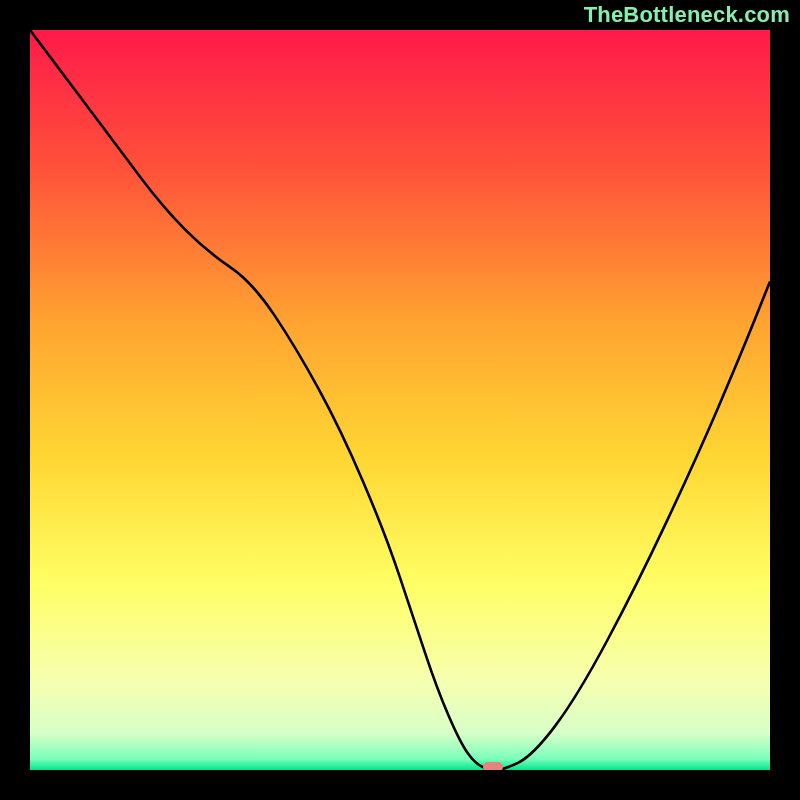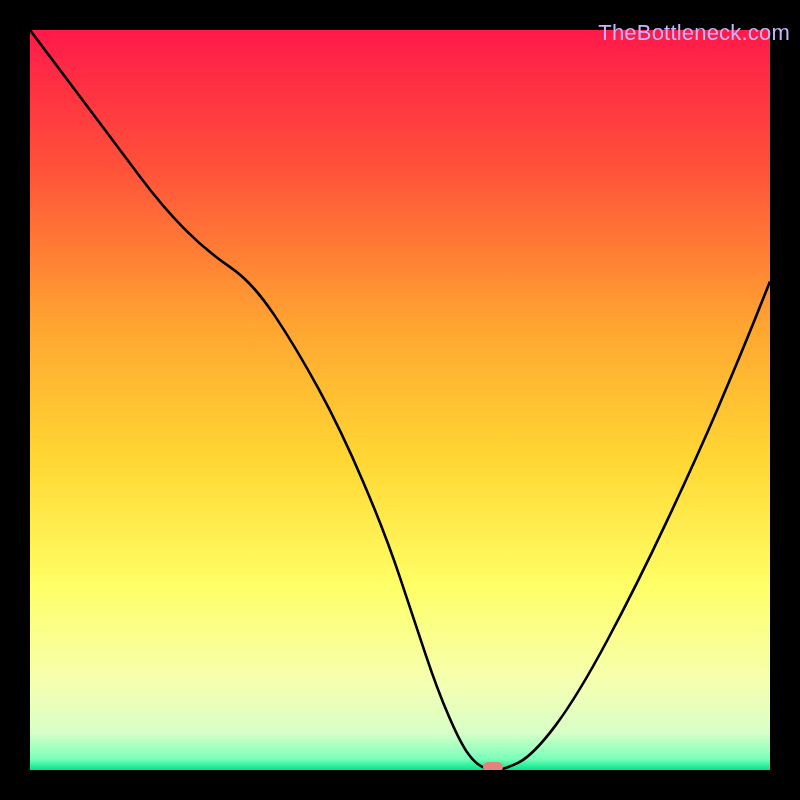--- a/index.html
+++ b/index.html
@@ -11,25 +11,25 @@
     font-family: Arial, Helvetica, sans-serif;
   }
   .frame {
     position: relative;
     width: 800px;
     height: 800px;
     background: #000;
   }
   .watermark {
     position: absolute;
-    top: 20px;
+    top: 2px;
     right: 10px;
-    color: #c4b5fd;
+    color: #86efac;
     font-size: 22px;
-    font-weight: 400;
+    font-weight: 700;
     letter-spacing: 0.2px;
     z-index: 5;
   }
   .plot-area {
     position: absolute;
     left: 30px;
     top: 30px;
     width: 740px;
     height: 740px;
     overflow: hidden;

